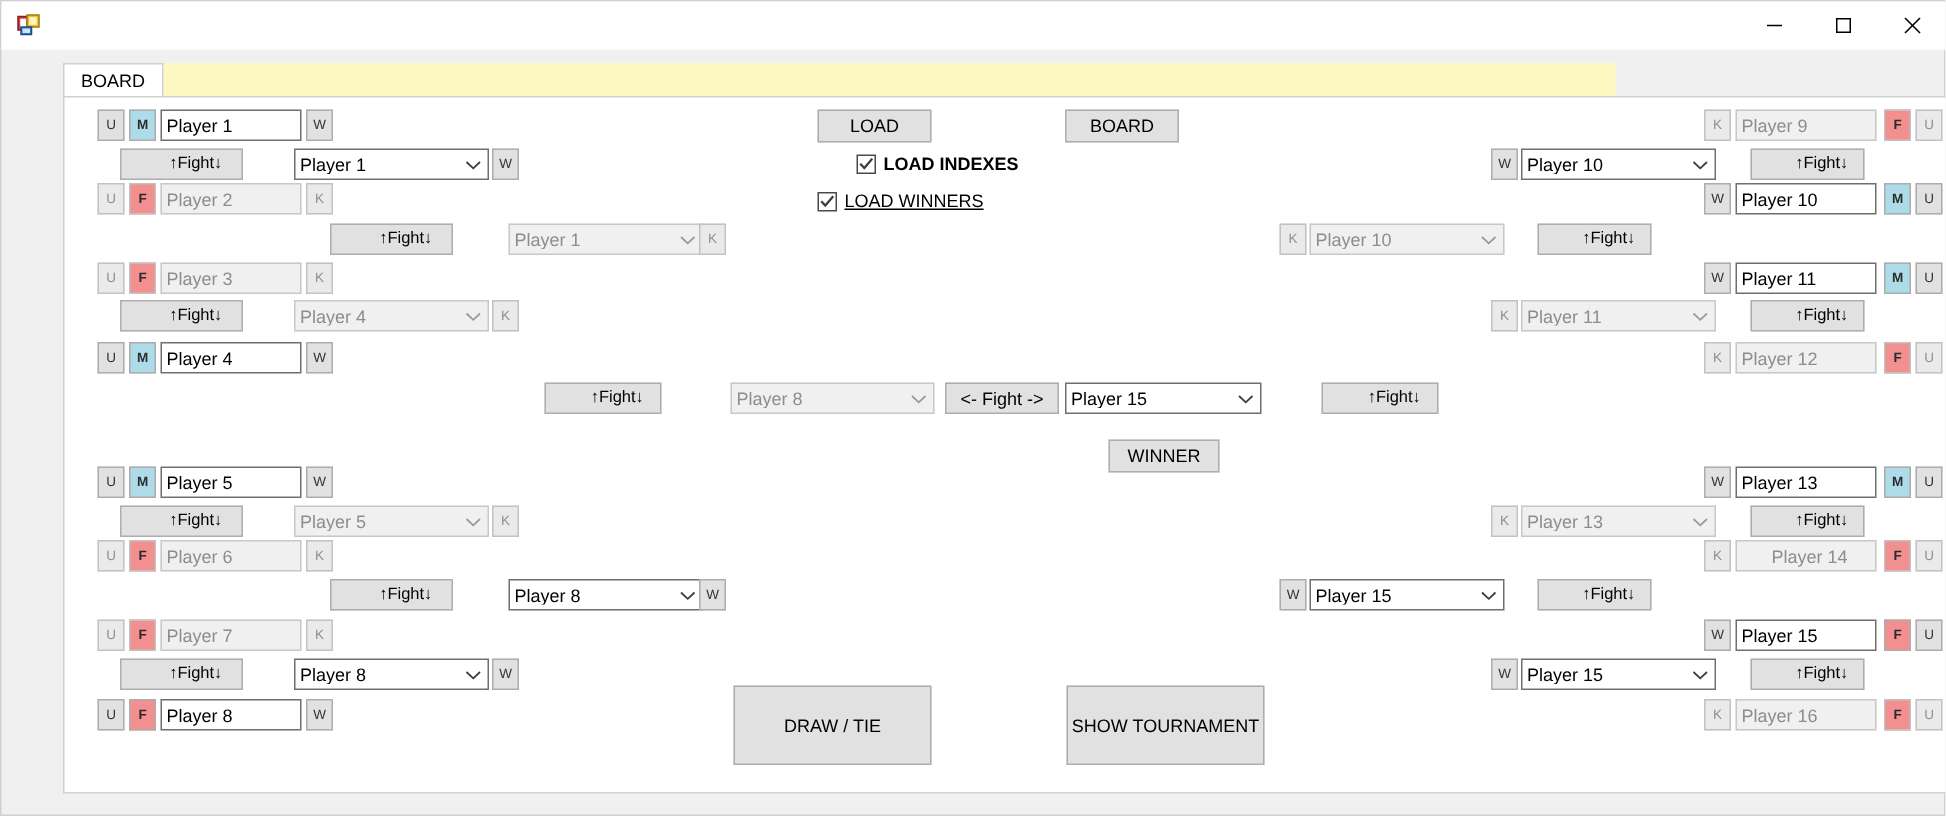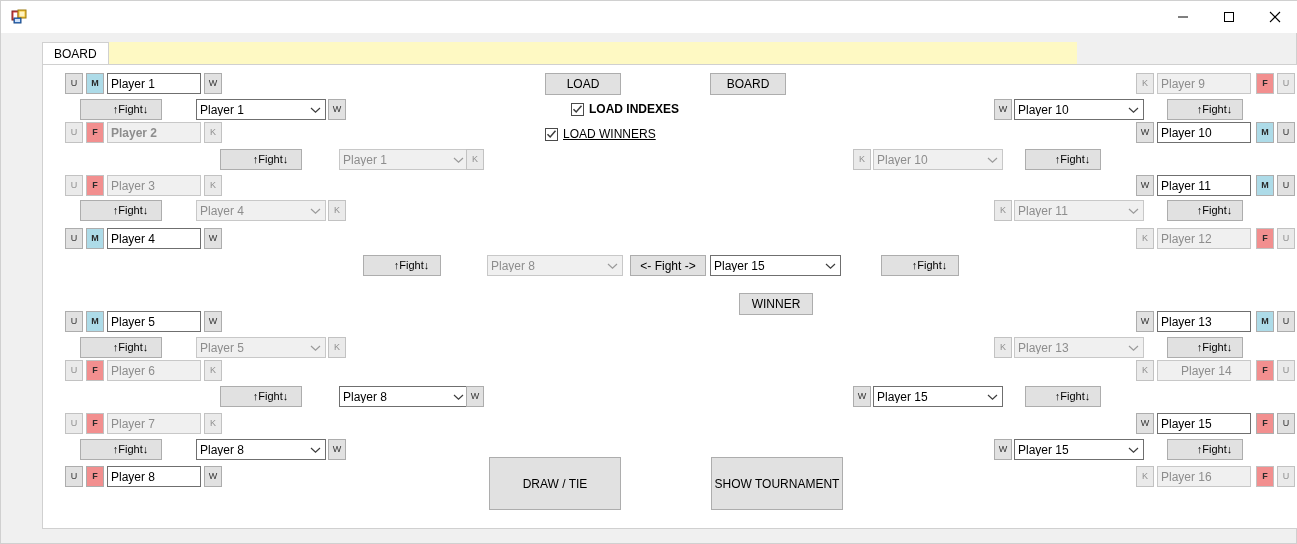--- a/index.html
+++ b/index.html
@@ -201,21 +201,21 @@
 
     <div id="tabpage">
 
       <div id="bracket">
           <div class="sqbtn" style="position: absolute; left: 22px; top: 8px;">U</div>
           <div class="badge m" style="position: absolute; left: 43px; top: 8px;">M</div>
           <div class="tbox" style="position: absolute; left: 64px; top: 8px; width: 94px;">Player 1</div>
           <div class="sqbtn" style="position: absolute; left: 161px; top: 8px;">W</div>
           <div class="sqbtn dim" style="position: absolute; left: 22px; top: 57px;">U</div>
           <div class="badge f dim" style="position: absolute; left: 43px; top: 57px;">F</div>
-          <div class="tbox disabled" style="position: absolute; left: 64px; top: 57px; width: 94px; font-weight: bold;">Player 2</div>
+          <div class="tbox disabled" style="position: absolute; left: 64px; top: 57px; width: 94px;">Player 2</div>
           <div class="sqbtn dim" style="position: absolute; left: 161px; top: 57px;">K</div>
           <div class="sqbtn dim" style="position: absolute; left: 22px; top: 110px;">U</div>
           <div class="badge f dim" style="position: absolute; left: 43px; top: 110px;">F</div>
           <div class="tbox disabled" style="position: absolute; left: 64px; top: 110px; width: 94px;">Player 3</div>
           <div class="sqbtn dim" style="position: absolute; left: 161px; top: 110px;">K</div>
           <div class="sqbtn" style="position: absolute; left: 22px; top: 163px;">U</div>
           <div class="badge m" style="position: absolute; left: 43px; top: 163px;">M</div>
           <div class="tbox" style="position: absolute; left: 64px; top: 163px; width: 94px;">Player 4</div>
           <div class="sqbtn" style="position: absolute; left: 161px; top: 163px;">W</div>
           <div class="sqbtn" style="position: absolute; left: 22px; top: 246px;">U</div>

